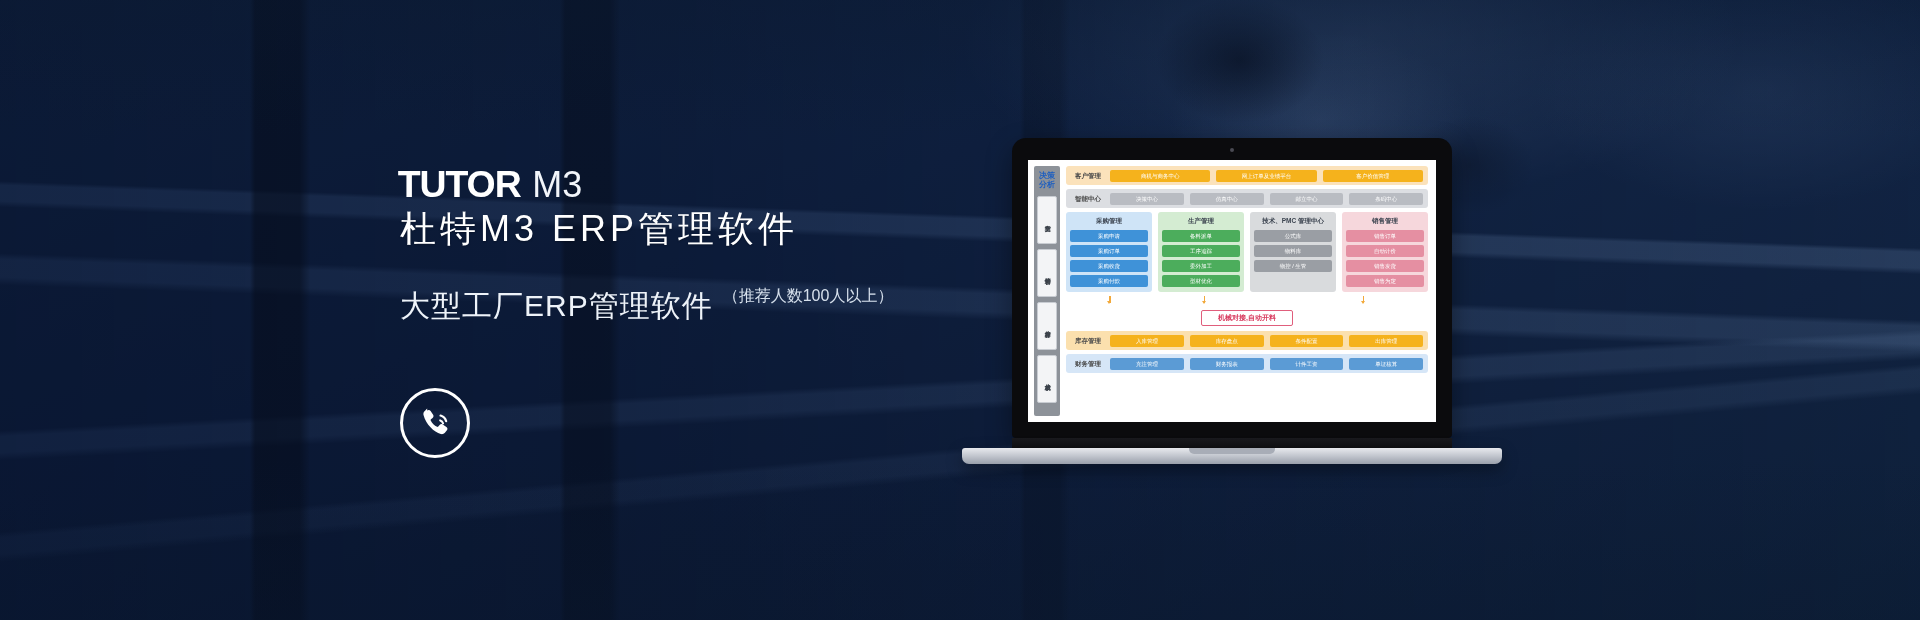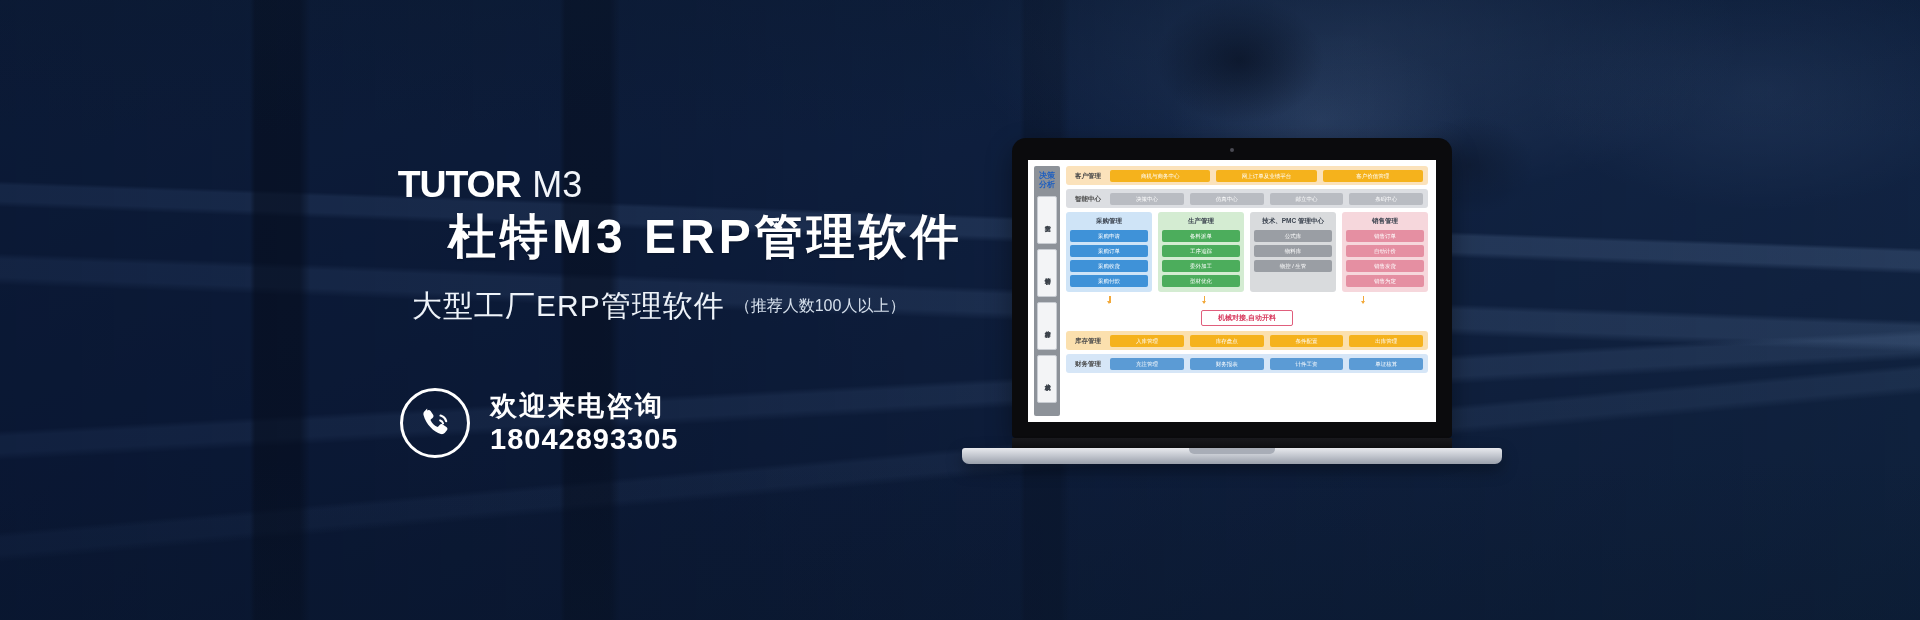--- a/index.html
+++ b/index.html
@@ -89,29 +89,28 @@
     font-size: 36px; font-weight: 400; letter-spacing: 0px;
     color: #f2f5fa; font-family: "Liberation Sans", sans-serif; margin-top: 12px;
   }
   .eyebrow-text {
     font-size: 21px; font-weight: 700; color: #ffffff;
     letter-spacing: 2px; margin-left: 4px;
   }
 
   .headline {
     position: absolute; left: 0; top: 205px;
-    font-size: 48px; font-weight: 700; color: #ffffff;
+    font-size: 36px; font-weight: 400; color: #ffffff;
     letter-spacing: 4px; white-space: nowrap;
     text-shadow: 0 1px 2px rgba(0,0,0,.25);
-    margin-left: 48px;
   }
 
   .subhead {
-    position: absolute; left: 12px; top: 286px;
-    display: flex; align-items: center; white-space: nowrap;
+    position: absolute; left: 0; top: 286px;
+    display: flex; align-items: flex-start; white-space: nowrap;
   }
   .subhead-main {
     font-size: 30px; font-weight: 400; color: #eef3f9; letter-spacing: 1px;
   }
   .subhead-note {
     font-size: 16px; font-weight: 400; color: #d6e0ec;
     letter-spacing: 0px; margin-left: 10px;
   }
 
   
@@ -291,24 +290,20 @@
     </div>
 
     <div class="contact">
       <span class="phone-icon">
         <svg width="40" height="40" viewBox="0 0 40 40" aria-hidden="true">
           <path d="M13.2 8.6c1.1-.9 2.6-.7 3.4.5l2.5 3.6c.7 1 .5 2.4-.5 3.2l-1.6 1.3c-.4.3-.5.8-.3 1.2 1.4 2.8 3.6 5 6.4 6.4.4.2.9.1 1.2-.3l1.3-1.6c.8-1 2.2-1.2 3.2-.5l3.6 2.5c1.2.8 1.4 2.3.5 3.4l-2 2.4c-1 1.2-2.6 1.7-4.1 1.3C20 30.4 12 22.4 9.5 13.1c-.4-1.5.1-3.1 1.3-4.1l2.4-2.4z" transform="translate(-1,-1)" fill="#ffffff"></path>
           <path d="M24.5 12.2a1.1 1.1 0 0 1 1.4-.7 9.6 9.6 0 0 1 6.3 6.3 1.1 1.1 0 1 1-2.1.7 7.4 7.4 0 0 0-4.9-4.9 1.1 1.1 0 0 1-.7-1.4z" fill="#ffffff"></path>
           <path d="M24.2 17.1a1.05 1.05 0 0 1 1.3-.7 5.3 5.3 0 0 1 3.5 3.5 1.05 1.05 0 1 1-2 .6 3.2 3.2 0 0 0-2.1-2.1 1.05 1.05 0 0 1-.7-1.3z" fill="#ffffff"></path>
         </svg>
       </span>
-      <span class="contact-text">
-        <span class="contact-title">欢迎来电咨询</span>
-        <span class="contact-number">18042893305</span>
-      </span>
     </div>
 
     <button class="cta-button">查看详情</button>
   </div>
 
   <div class="laptop">
     <div class="laptop-lid">
       <span class="laptop-cam"></span>
       <div class="laptop-screen">
 

